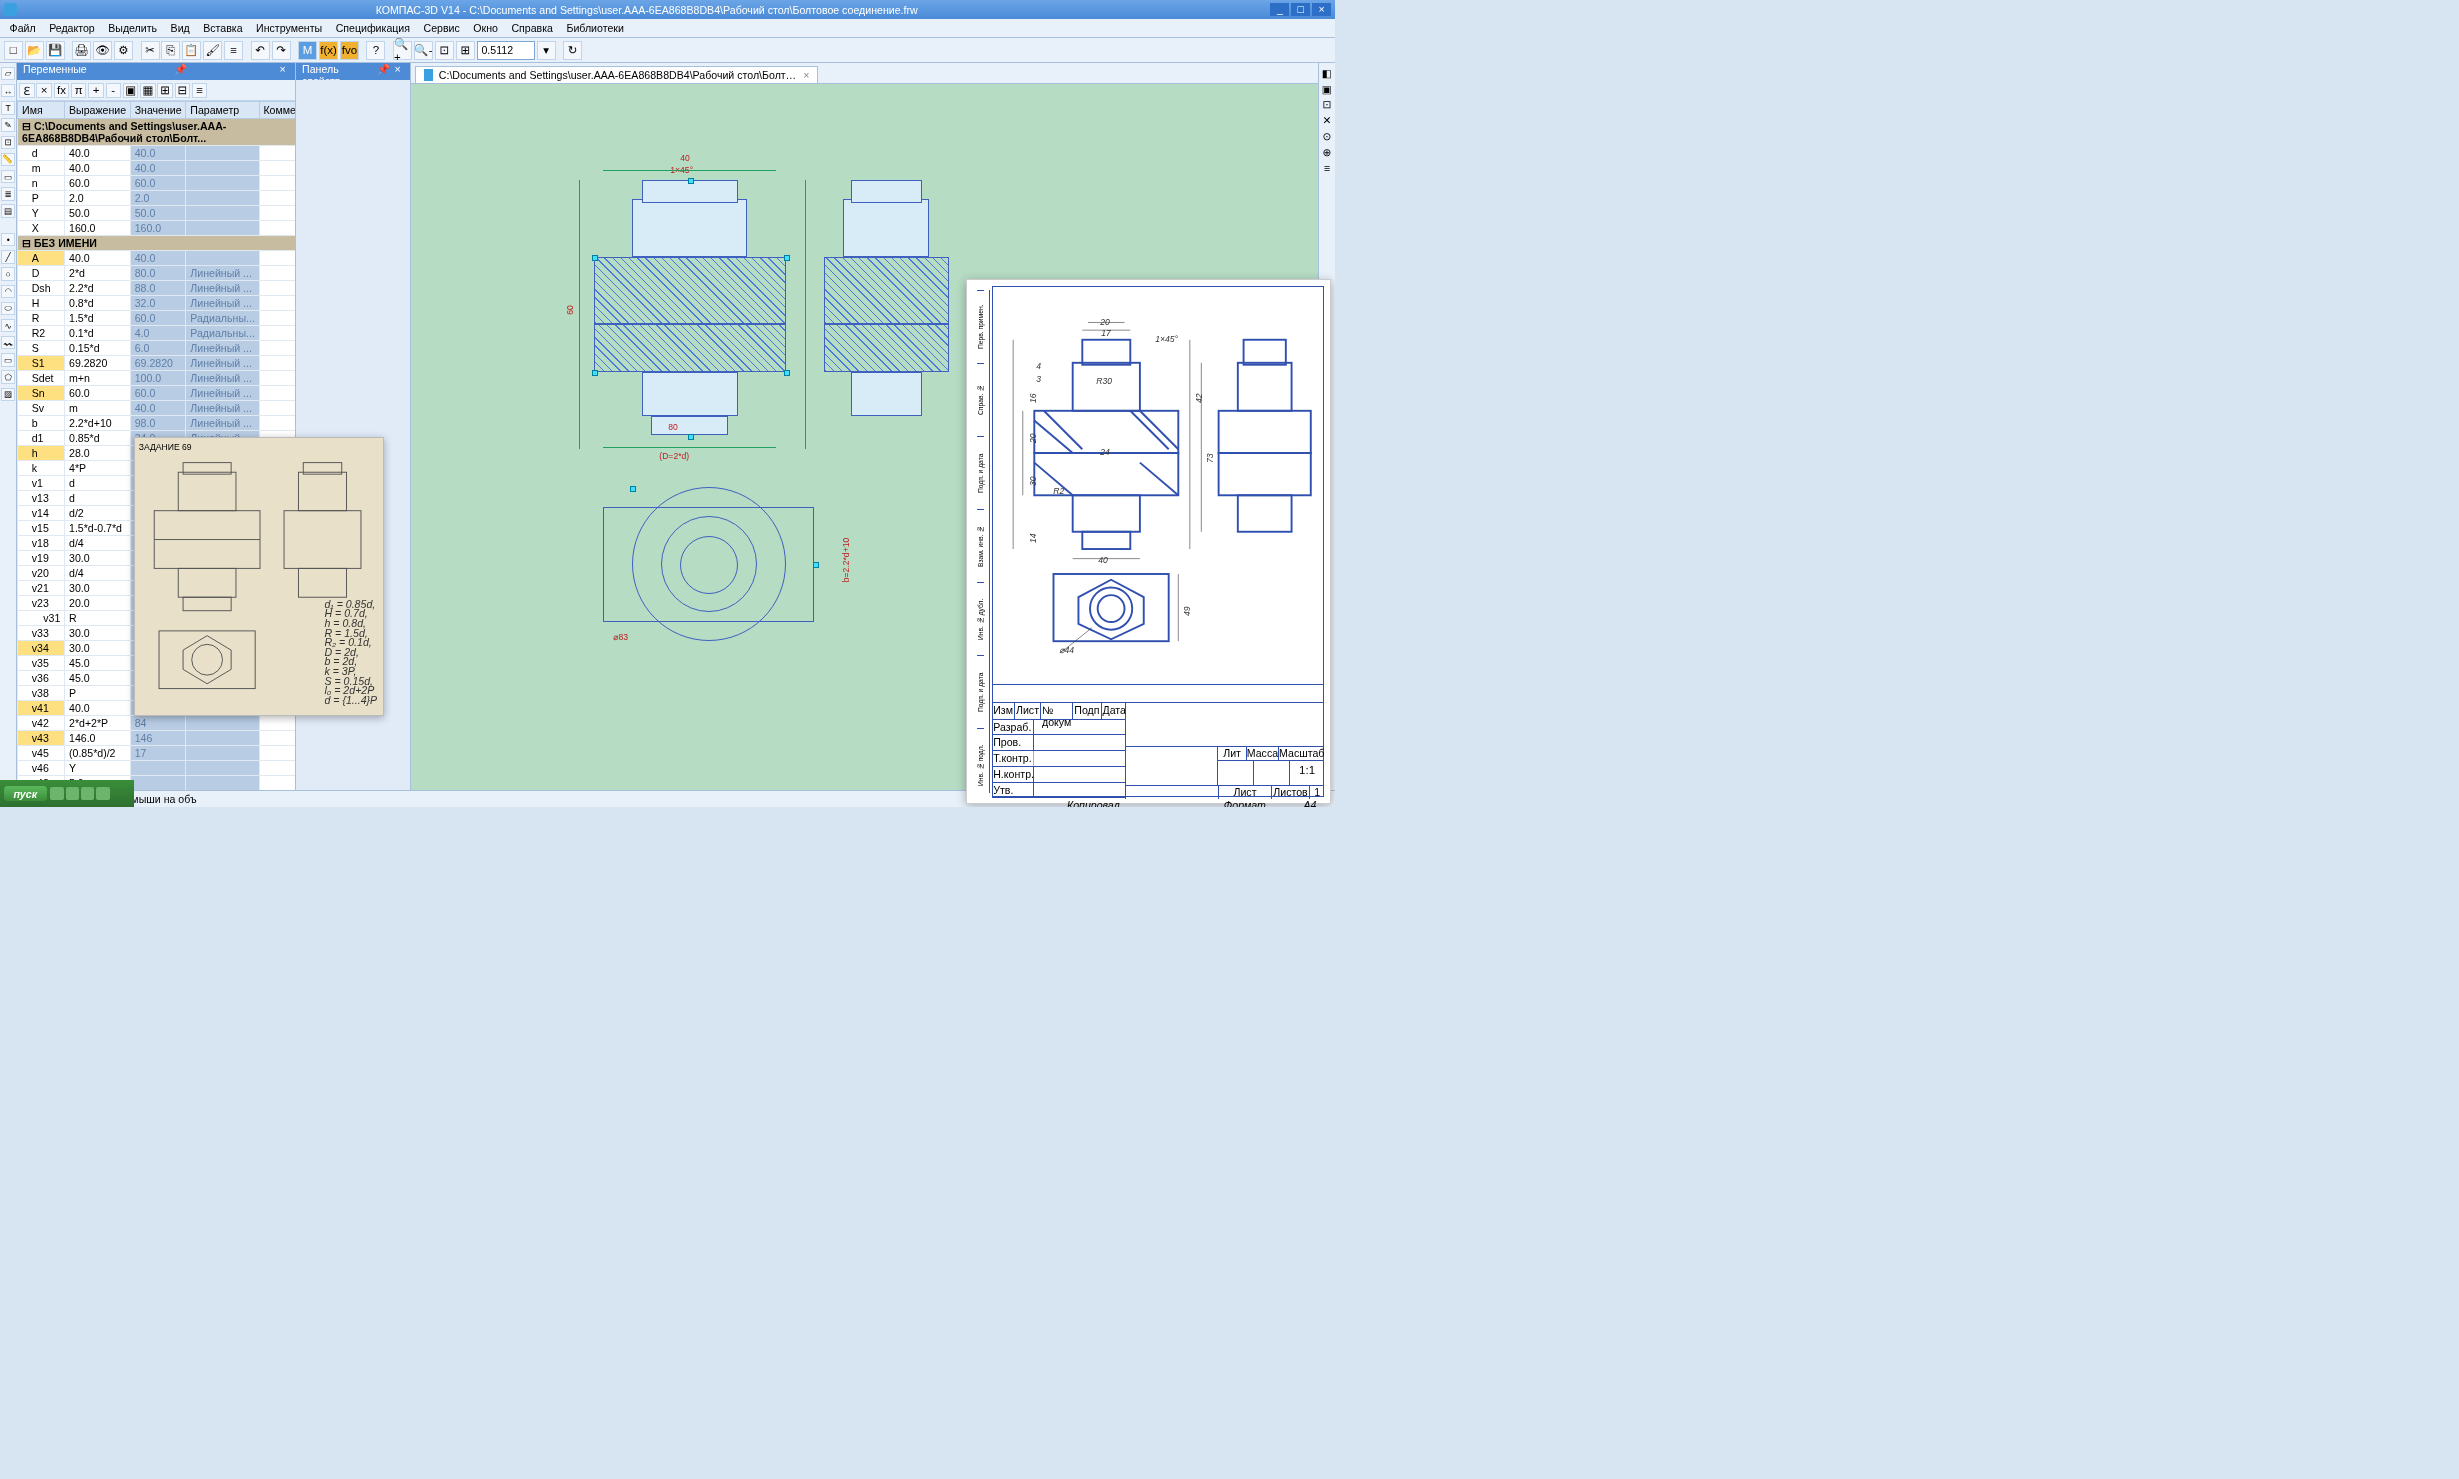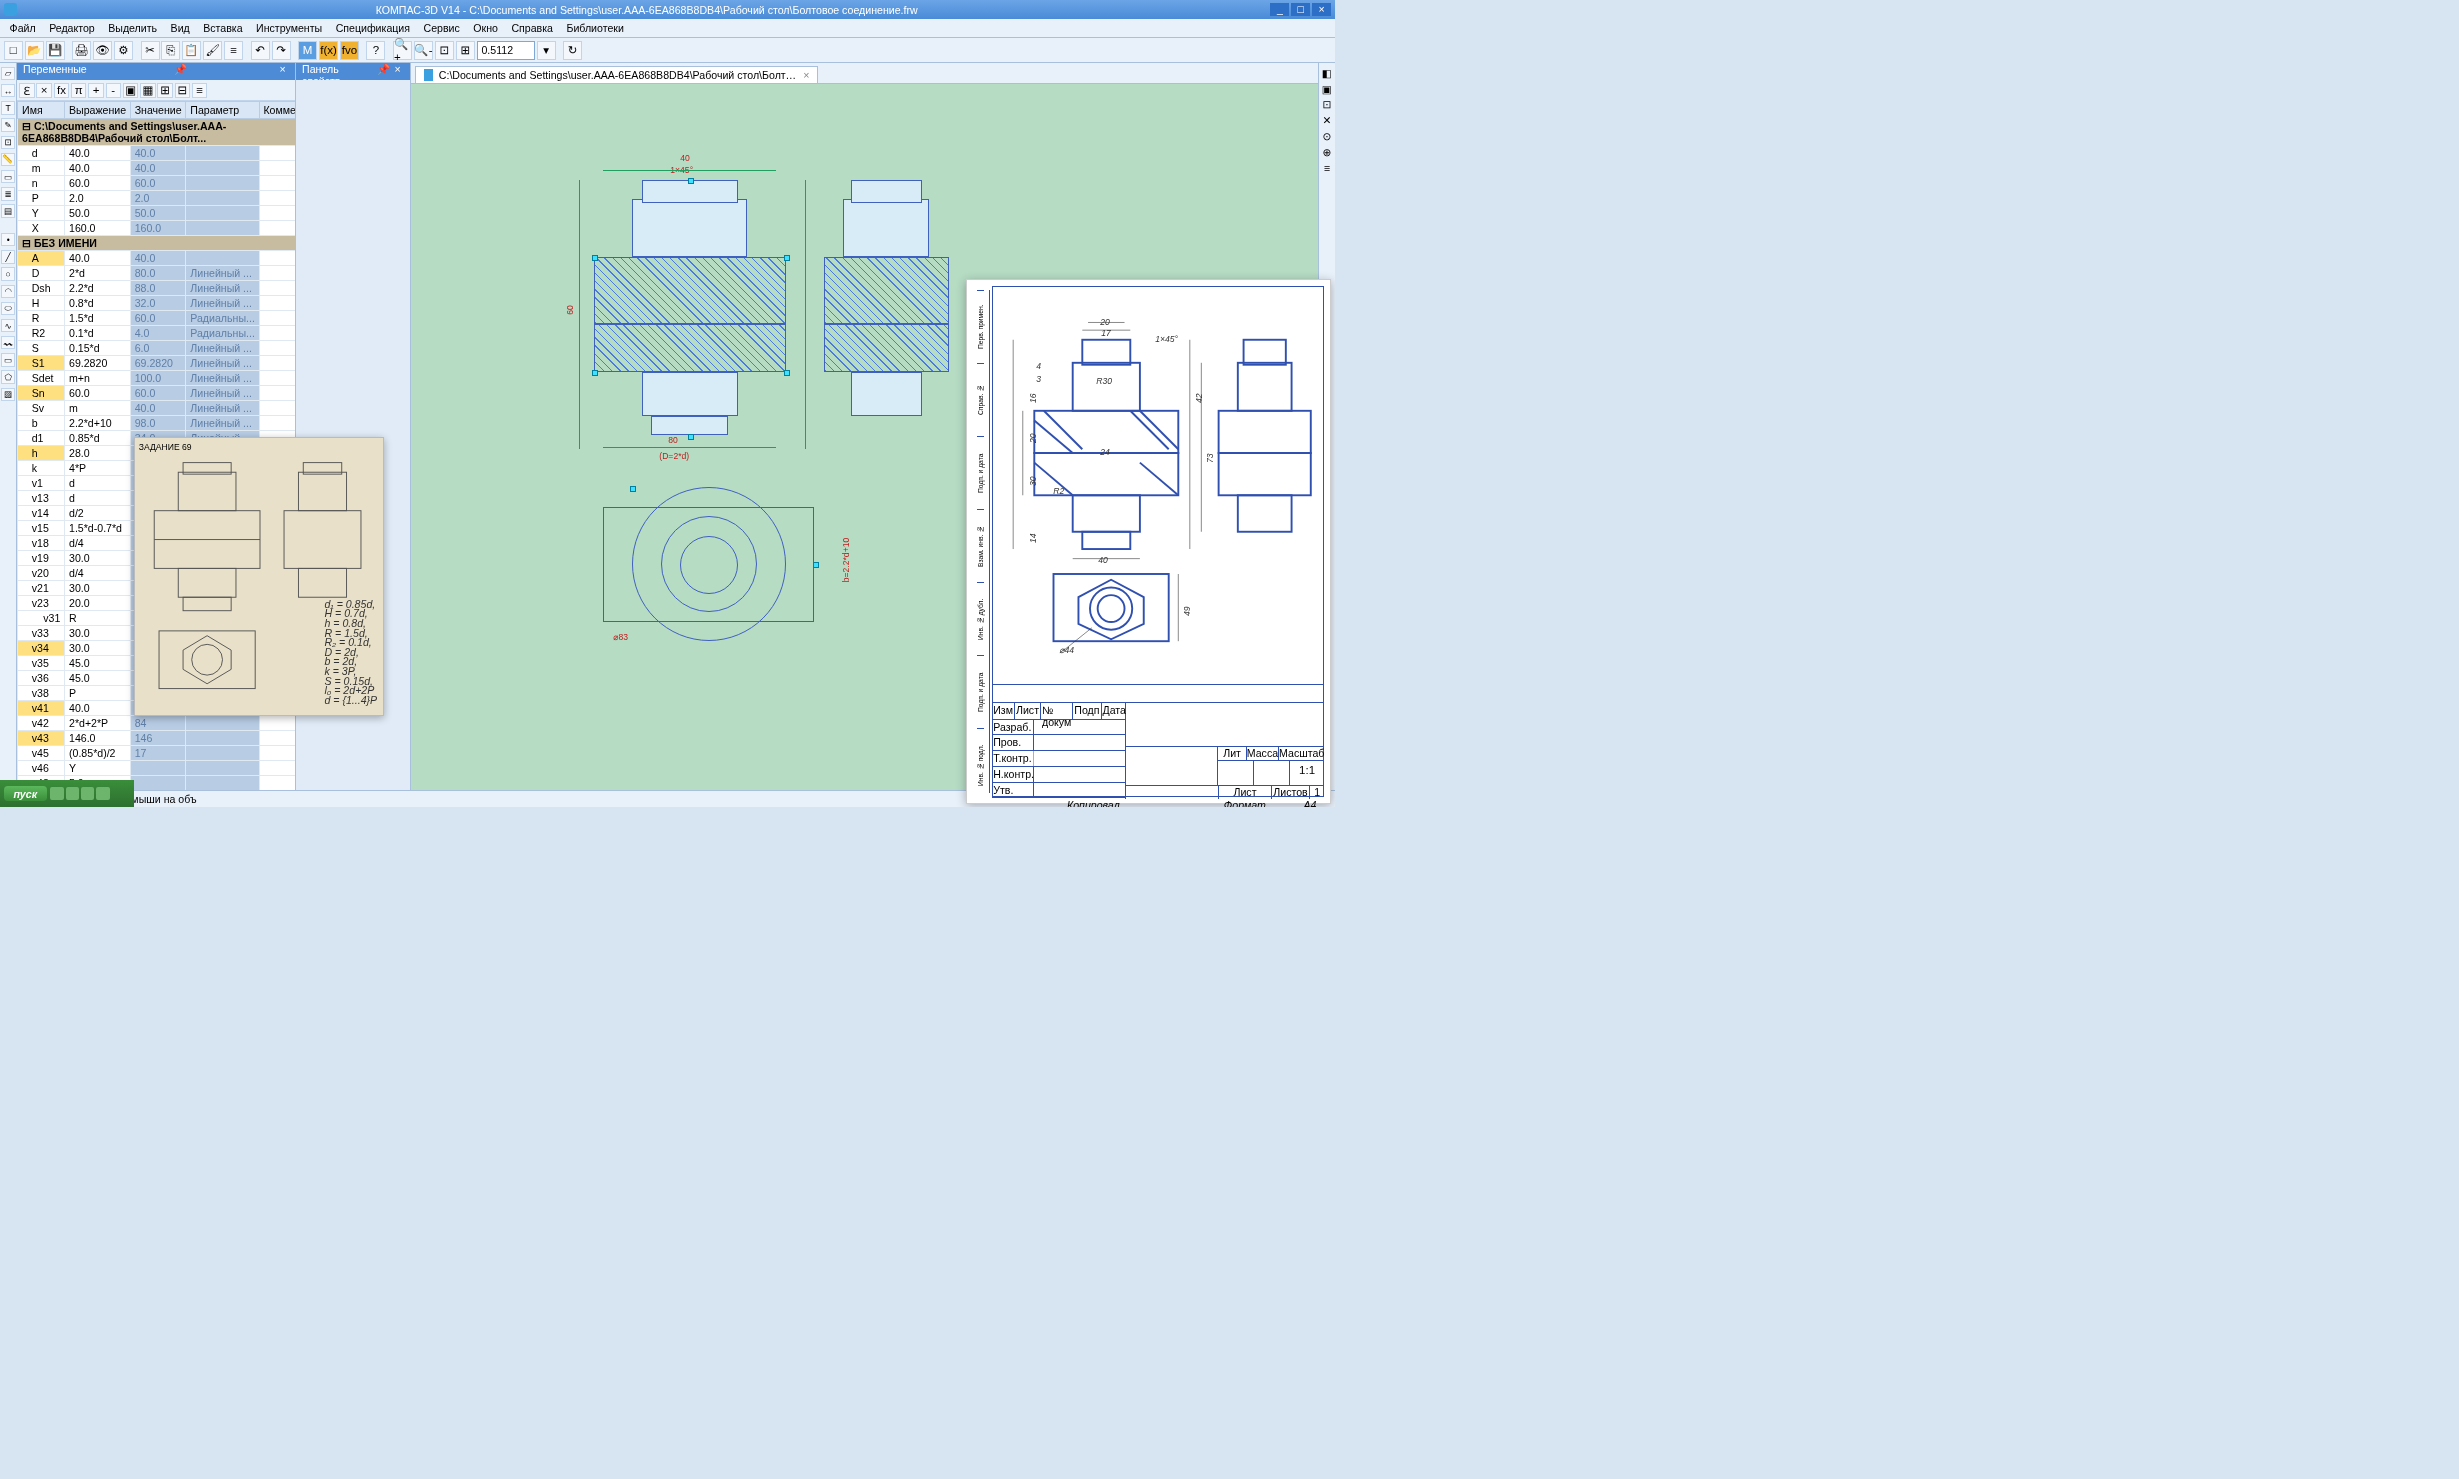--- a/index.html
+++ b/index.html
@@ -567,21 +567,21 @@
       <div class="handle" style="left:373px;top:171px"></div>
       <div class="handle" style="left:181px;top:286px"></div>
       <div class="handle" style="left:373px;top:286px"></div>
       <div class="handle" style="left:277px;top:94px"></div>
       <div class="handle" style="left:277px;top:350px"></div>
       <div class="handle" style="left:219px;top:402px"></div>
       <div class="handle" style="left:402px;top:478px"></div>
 
       <div class="dimtxt" style="left:269px;top:69px">40</div>
       <div class="dimtxt" style="left:259px;top:81px">1×45°</div>
-      <div class="dimtxt" style="left:257px;top:351px">80</div>
+      <div class="dimtxt" style="left:257px;top:338px">80</div>
       <div class="dimtxt" style="left:248px;top:367px">(D=2*d)</div>
       <div class="dimtxt" style="left:154px;top:221px;transform:rotate(-90deg)">60</div>
       <div class="dimtxt" style="left:413px;top:471px;transform:rotate(-90deg)">b=2.2*d+10</div>
       <div class="dimtxt" style="left:202px;top:548px">⌀83</div>
 
       <div class="dimlinev" style="left:168px;top:96px;height:269px"></div>
       <div class="dimlinev" style="left:394px;top:96px;height:269px"></div>
       <div class="dimline" style="left:192px;top:86px;width:173px"></div>
       <div class="dimline" style="left:192px;top:363px;width:173px"></div>
     </div>

